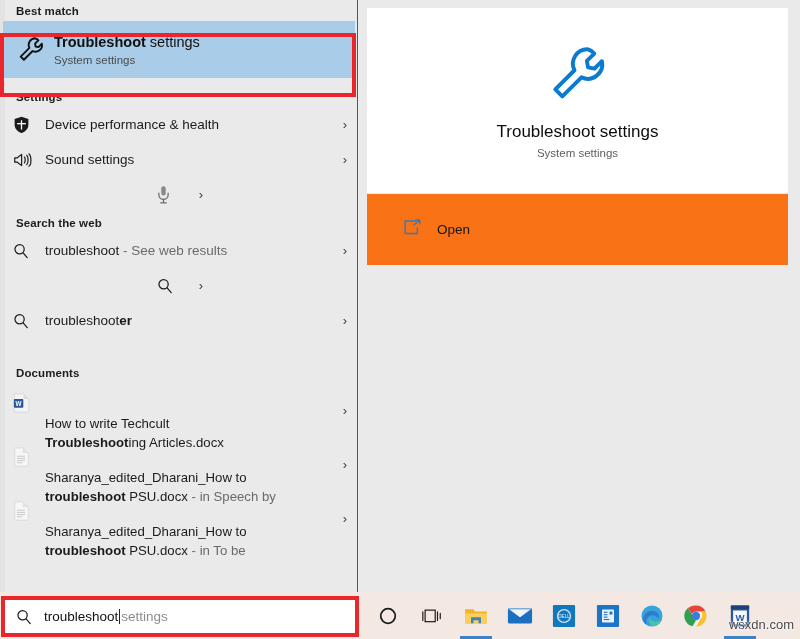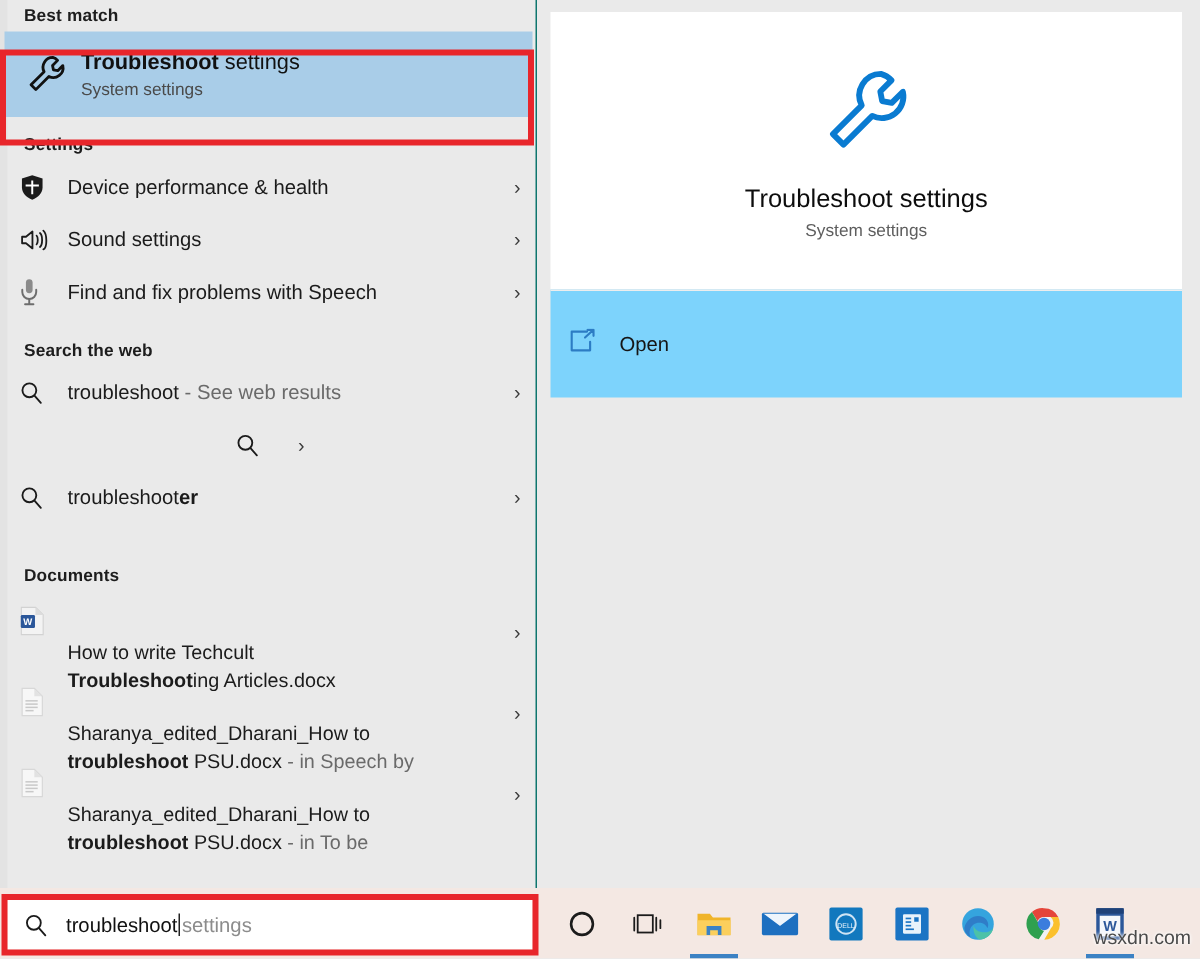--- a/index.html
+++ b/index.html
@@ -78,24 +78,24 @@
   .preview-card {
     background: #ffffff;
     width: 100%; height: 185px;
     display: flex; flex-direction: column;
     align-items: center; justify-content: center;
   }
   .preview-hero { margin-bottom: 10px; }
   .preview-title { font-size: 17px; color: #0d0d0d; margin-bottom: 5px; }
   .preview-sub { font-size: 11.5px; color: #5e5e5e; }
   .preview-actions {
-    background: #7dd3fc; width: 100%; height: 72px;
+    background: #f97316; width: 100%; height: 72px;
     border-top: 1px solid #ededed;
     display: flex; align-items: center;
-    padding-left: 12px;
+    padding-left: 36px;
   }
   .open-ico { width: 34px; flex: 0 0 34px; }
   .open-label { font-size: 13.5px; color: #151515; }
 
   
   .taskbar {
     position: absolute; left: 0; top: 592px;
     width: 800px; height: 47px;
     background: #f4e8e3;
     display: flex; align-items: center;
@@ -184,25 +184,24 @@
     </div>
 
     <div class="row">
       <div class="ico">
         <svg width="13" height="19" viewBox="0 0 14 20" fill="none" stroke="#6d6d6d" stroke-width="1.4">
           <rect x="4.6" y="1" width="4.8" height="10" rx="2.4" fill="#8a8a8a" stroke="none"></rect>
           <path d="M2 8.6v1.6a5 5 0 0 0 10 0V8.6" stroke-linecap="round"></path>
           <path d="M7 15.4V19M4 19h6" stroke-linecap="round"></path>
         </svg>
       </div>
-      <div class="label">Find and fix problems with Speech</div>
-      <div class="chev">›</div>
-    </div>
-
-    <div class="group-header" style="margin-top:11px;">Search the web</div>
+      <div class="chev">›</div>
+    </div>
+
+    <div class="group-header" style="">Search the web</div>
 
     <div class="row">
       <div class="ico">
         <svg width="16" height="16" viewBox="0 0 18 18" fill="none" stroke="#1b1b1b" stroke-width="1.4">
             <circle cx="7.4" cy="7" r="5.2"></circle>
             <path d="M11.4 11.2 16 16.4" stroke-linecap="round"></path>
           </svg>
       </div>
       <div class="label"><span>troubleshoot</span><span class="muted"> - See web results</span></div>
       <div class="chev">›</div>

